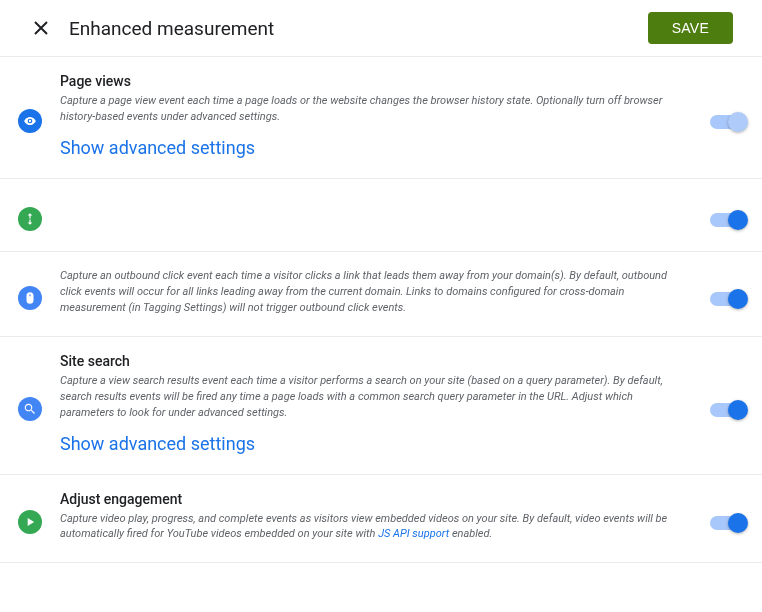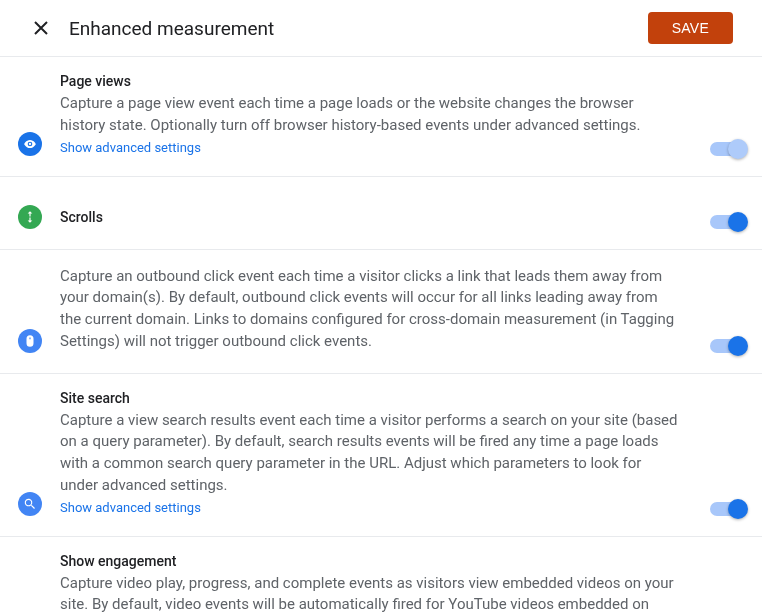--- a/index.html
+++ b/index.html
@@ -25,36 +25,36 @@
   margin-right: 16px;
 }
 .close-btn svg { width: 14px; height: 14px; }
 .title {
   font-size: 19px;
   font-weight: 400;
   color: #202124;
   flex: 1;
 }
 .save-btn {
-  background: #c2410c;
+  background: #4d7c0f;
   color: #fff;
   border: none;
   border-radius: 4px;
   padding: 8px 24px;
   font-size: 14px;
   font-weight: 500;
   letter-spacing: 0.25px;
   cursor: pointer;
 }
 .content {
   padding: 0;
 }
 .row {
   display: flex;
-  align-items: flex-end;
+  align-items: center;
   padding: 16px 16px 20px 16px;
   border-bottom: 1px solid #e8eaed;
   gap: 16px;
 }
 .icon-col {
   width: 28px;
   display: flex;
   justify-content: center;
   padding-top: 12px;
   flex-shrink: 0;
@@ -75,32 +75,34 @@
   flex: 1;
   min-width: 0;
 }
 .row-title {
   font-size: 14px;
   font-weight: 500;
   color: #202124;
   margin-bottom: 4px;
 }
 .row-desc {
-  font-size: 15px;
+  font-size: 11px;
   color: #5f6368;
   line-height: 1.45;
+  font-style: italic;
 }
 .row-desc a {
   color: #1a73e8;
   text-decoration: none;
 }
 .adv-link {
   display: inline-block;
   color: #1a73e8;
-  font-size: 13px;
+  font-size: 18px;
+  margin-top: 12px;
   cursor: pointer;
 }
 .toggle-col {
   width: 50px;
   display: flex;
   align-items: center;
   justify-content: flex-end;
   padding-top: 14px;
   flex-shrink: 0;
 }
@@ -157,21 +159,20 @@
     </div>
     <div class="row">
       <div class="icon-col">
         <div class="icon-circle icon-green">
           <svg viewBox="0 0 24 24">
             <path d="M12 2l4 4h-3v5h-2V6H8l4-4zm0 20l-4-4h3v-5h2v5h3l-4 4z"></path>
           </svg>
         </div>
       </div>
       <div class="text-col">
-        <div class="row-title">Scrolls</div>
       </div>
       <div class="toggle-col">
         <div class="toggle">
           <div class="knob"></div>
         </div>
       </div>
     </div>
     <div class="row">
       <div class="icon-col">
         <div class="icon-circle icon-lightblue">
@@ -206,21 +207,21 @@
     </div>
     <div class="row">
       <div class="icon-col">
         <div class="icon-circle icon-green">
           <svg viewBox="0 0 24 24">
             <path d="M8 5v14l11-7z"></path>
           </svg>
         </div>
       </div>
       <div class="text-col">
-        <div class="row-title">Show engagement</div>
+        <div class="row-title">Adjust engagement</div>
         <div class="row-desc"><span>Capture video play, progress, and complete events as visitors view embedded videos on your site. By default, video events will be automatically fired for YouTube videos embedded on your site with </span><a>JS API support</a><span> enabled.</span></div>
       </div>
       <div class="toggle-col">
         <div class="toggle">
           <div class="knob"></div>
         </div>
       </div>
     </div>
   </div>
 

